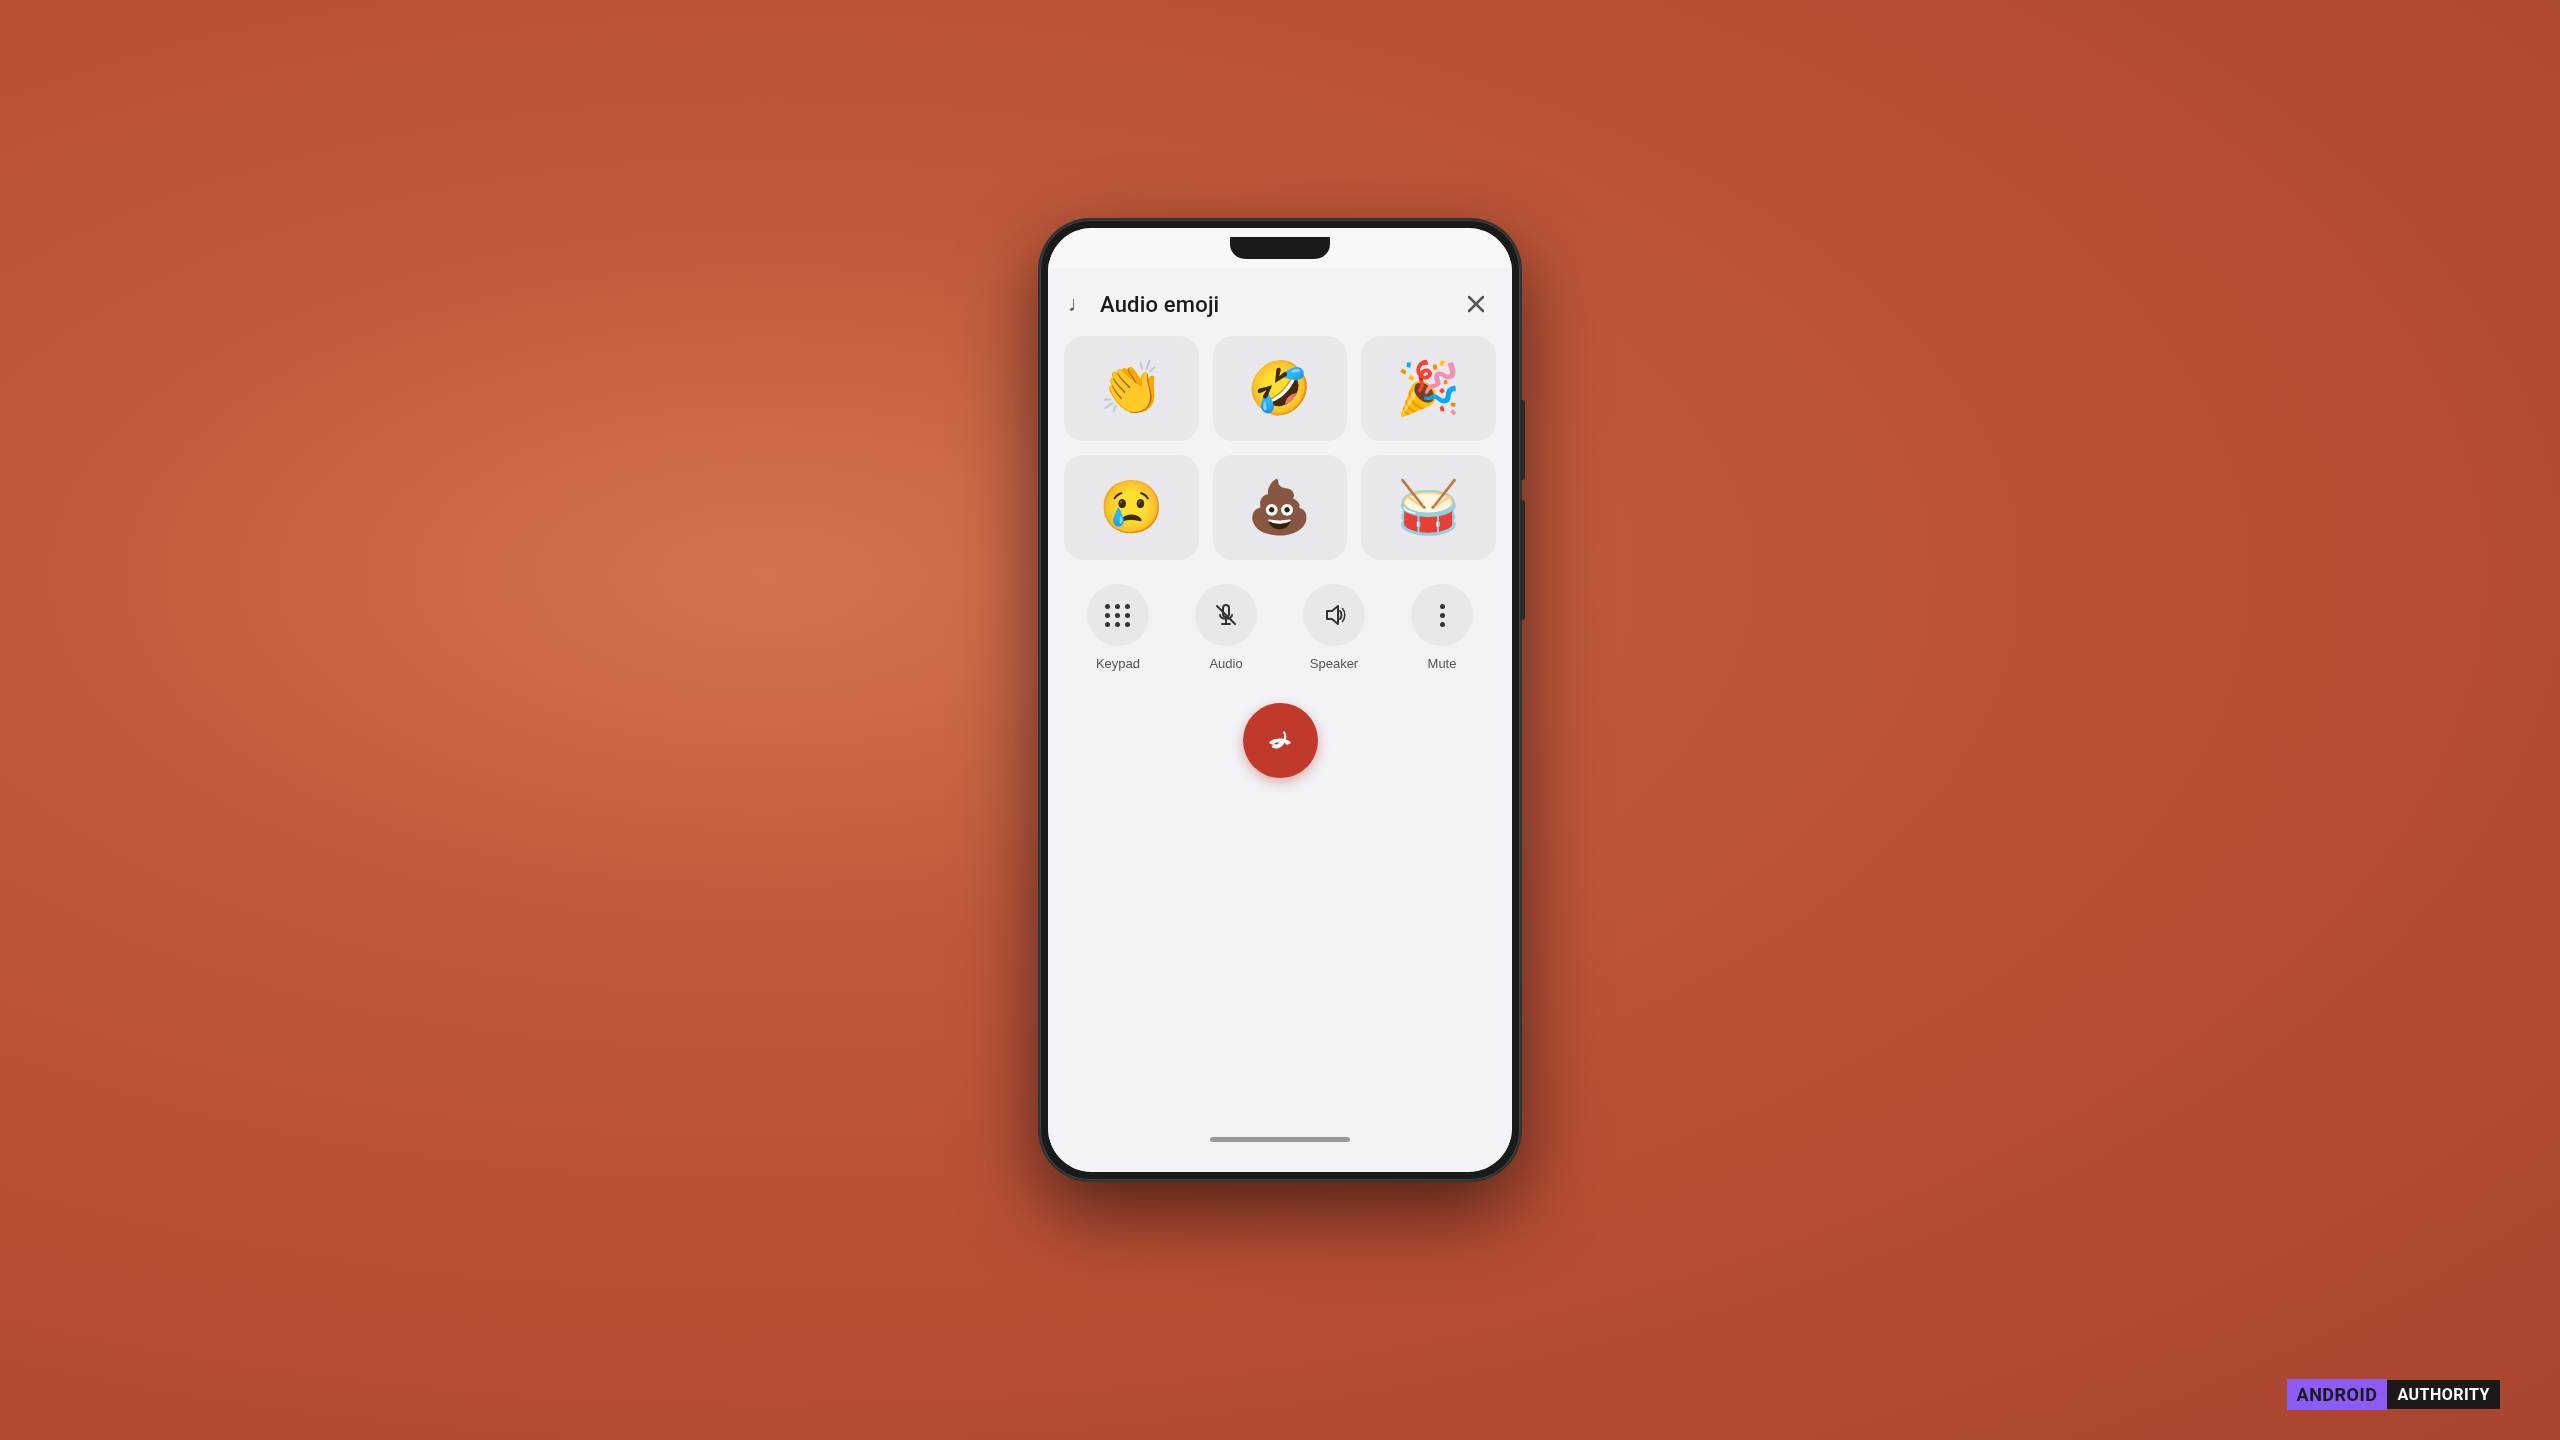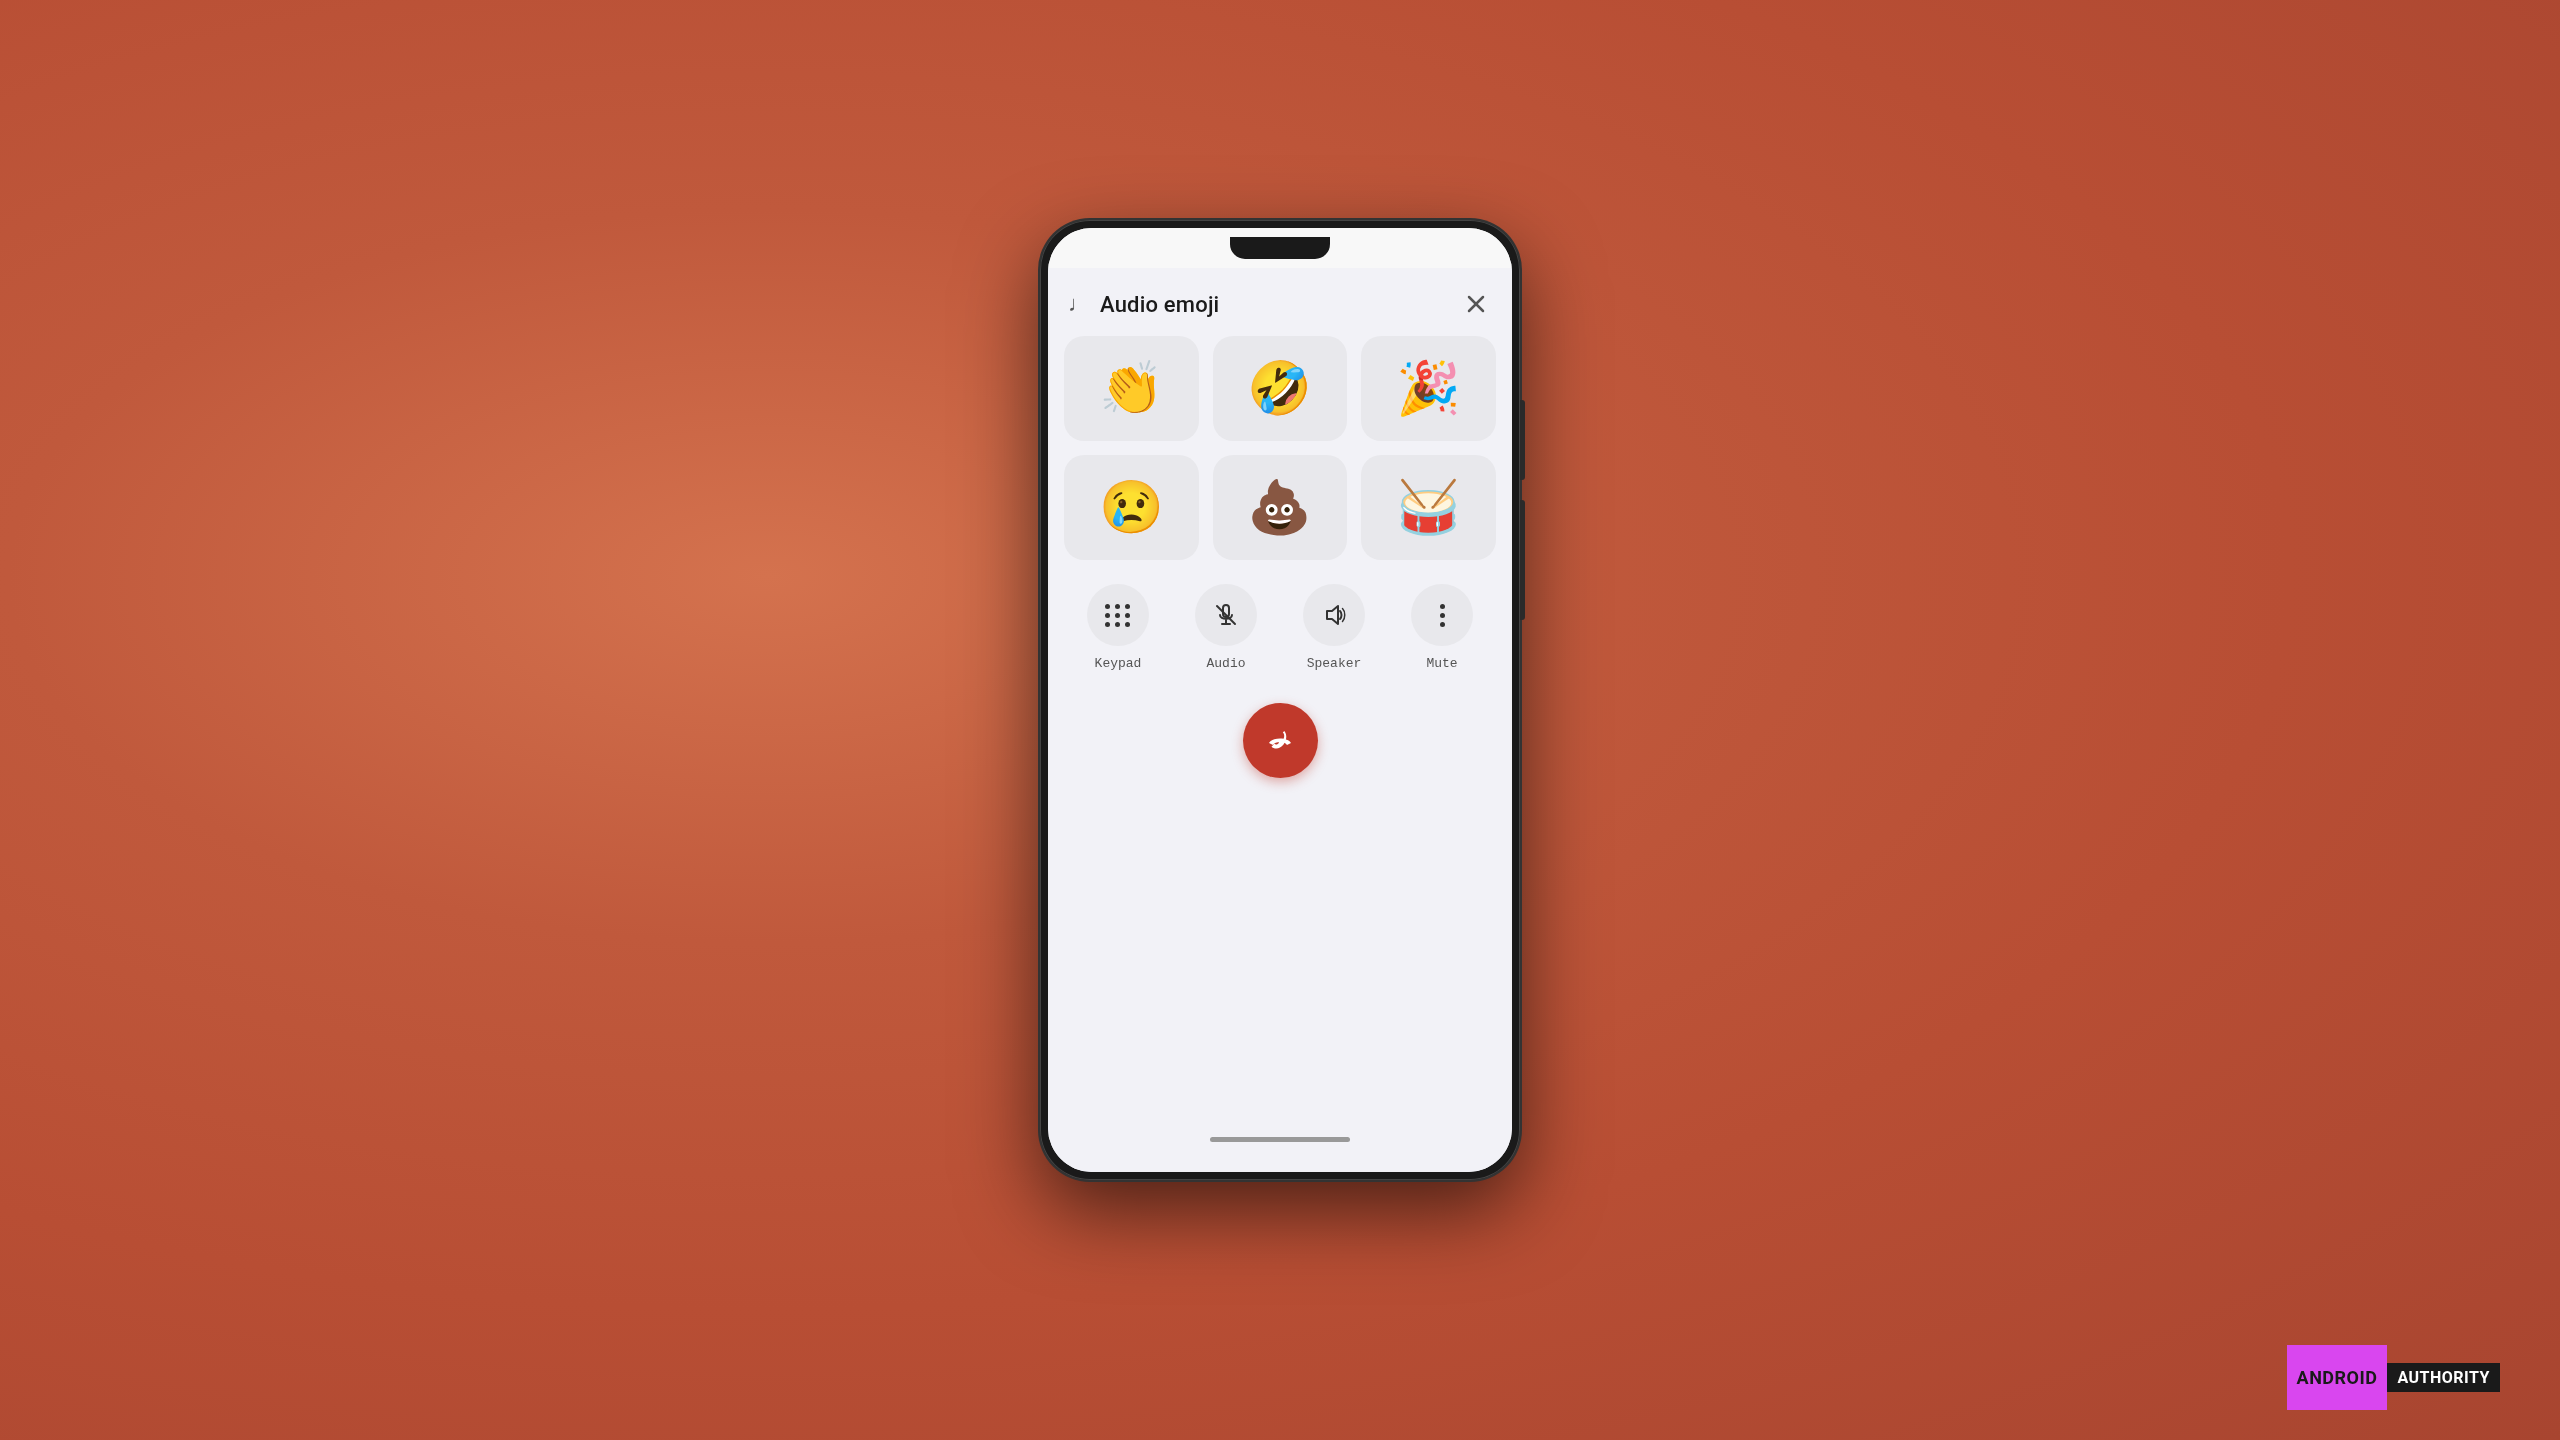--- a/index.html
+++ b/index.html
@@ -174,21 +174,20 @@
 
     .ctrl-btn {
       display: flex;
       flex-direction: column;
       align-items: center;
       gap: 10px;
       border: none;
       background: transparent;
       cursor: pointer;
       padding: 4px 0;
-      font-family: Liberation Mono, monospace;
     }
 
     .ctrl-icon {
       width: 62px;
       height: 62px;
       background: #e8e8ec;
       border-radius: 50%;
       display: flex;
       align-items: center;
       justify-content: center;
@@ -259,25 +258,25 @@
       position: absolute;
       bottom: 30px;
       right: 60px;
       z-index: 20;
       display: flex;
       align-items: center;
       gap: 0;
     }
 
     .watermark-android {
-      background: #d946ef;
+      background: #8b5cf6;
       color: #1a1a1a;
       font-weight: 700;
       font-size: 18px;
-      padding: 22px 10px;
+      padding: 5px 10px;
       letter-spacing: 0.5px;
     }
 
     .watermark-authority {
       background: #1a1a1a;
       color: white;
       font-weight: 700;
       font-size: 16px;
       padding: 5px 10px;
       letter-spacing: 0.5px;

